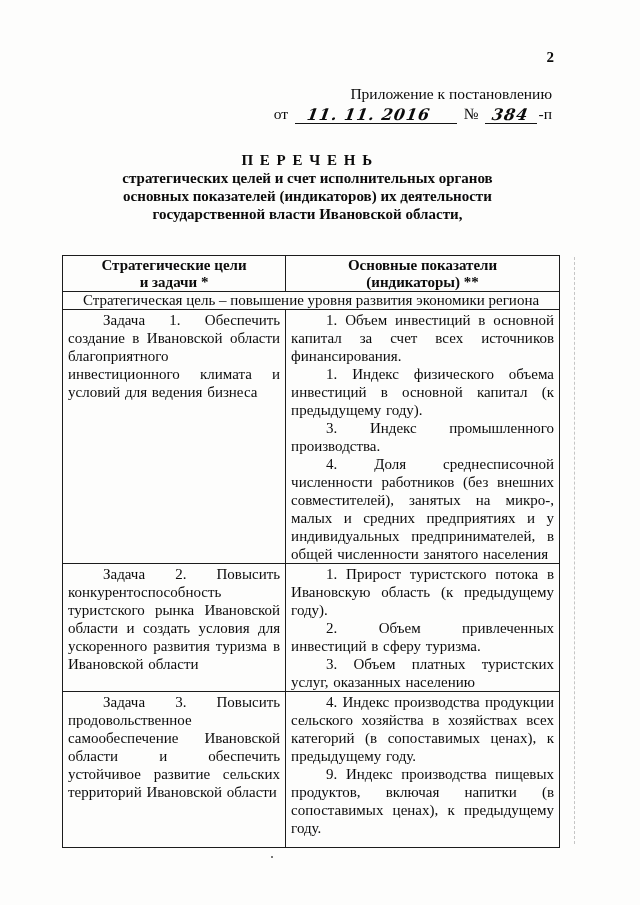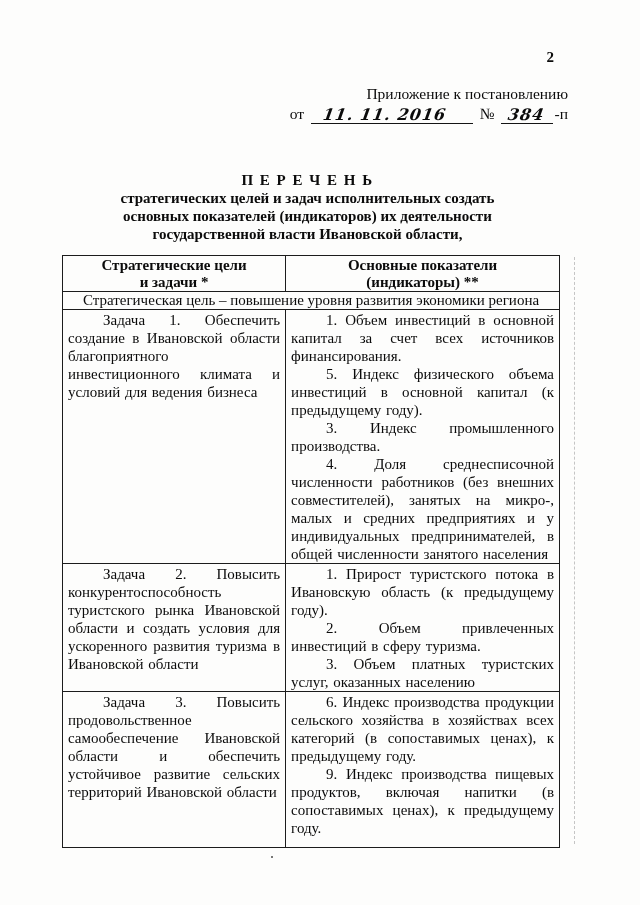--- a/index.html
+++ b/index.html
@@ -14,40 +14,40 @@
     position:relative; width:640px; height:905px;
     background:#fdfdfc; overflow:hidden;
   }
   
   .page-num {
     position:absolute; top:49px; right:86px;
     font-size:15px; font-weight:bold;
   }
   
   .annex {
-    position:absolute; top:84px; right:72px;
+    position:absolute; top:84px; right:88px;
     text-align:right; font-size:15.5px; line-height:20px;
     white-space:nowrap;
   }
   .uline {
     display:inline-block; border-bottom:1.5px solid #141414;
     text-align:center; vertical-align:bottom; line-height:17px;
   }
   .uline.date { width:148px; padding-right:14px; margin:0 3px; }
   .uline.num  { width:52px;  margin:0 2px; }
   .hw {
     display:inline-block;
     font-family:"DejaVu Serif", serif;
     font-style:italic; font-weight:bold; font-size:16px;
     letter-spacing:1px; transform:skewX(-9deg);
   }
   
   .doc-title {
     position:absolute; top:151px; left:55px; width:505px;
-    text-align:center; font-weight:bold; font-size:15px; line-height:18px;margin-top:20px;
+    text-align:center; font-weight:bold; font-size:15px; line-height:18px;
   }
   .t-head { letter-spacing:1.5px; }
   
   .doc-table {
     position:absolute; top:255px; left:62px;
     width:498px; border-collapse:collapse;
     font-size:15px; table-layout:fixed;
   }
   .doc-table td {
     border:1px solid #1c1c1c; vertical-align:top;
@@ -91,21 +91,21 @@
     <div>
       <span>от</span>
       <span class="uline date"><span class="hw">11. 11. 2016</span></span>
       <span>№</span>
       <span class="uline num"><span class="hw">384</span></span><span>-п</span>
     </div>
   </div>
 
   <div class="doc-title">
     <div class="t-head">П Е Р Е Ч Е Н Ь</div>
-    <div class="t-line">стратегических целей и задач исполнительных создать</div>
+    <div class="t-line">стратегических целей и счет исполнительных органов</div>
     <div class="t-line">основных показателей (индикаторов) их деятельности</div>
     <div class="t-line">государственной власти Ивановской области,</div>
   </div>
 
   <table class="doc-table">
     <tbody>
         <tr class="hdr">
       <td class="c1">
         <div>Стратегические цели</div>
         <div>и задачи *</div>
@@ -115,21 +115,21 @@
     <tr class="goal">
       <td colspan="2">Стратегическая цель – повышение уровня развития экономики региона</td>
     </tr>
 
     <tr class="body r1">
       <td class="c1">
         <p>Задача 1. Обеспечить создание в Ивановской области благоприятного инвестиционного климата и условий для ведения бизнеса</p>
       </td>
       <td class="c2">
         <p>1. Объем инвестиций в основной капитал за счет всех источников финансирования.</p>
-        <p>5. Индекс физического объема инвестиций в основной капитал (к предыдущему году).</p>
+        <p>1. Индекс физического объема инвестиций в основной капитал (к предыдущему году).</p>
         <p>3. Индекс промышленного производства.</p>
         <p>4. Доля среднесписочной численности работников (без внешних совместителей), занятых на микро-, малых и средних предприятиях и у индивидуальных предпринимателей, в общей численности занятого населения</p>
       </td>
     </tr>
 
     <tr class="body r2">
       <td class="c1">
         <p>Задача 2. Повысить конкурентоспособность туристского рынка Ивановской области и создать условия для ускоренного развития туризма в Ивановской области</p>
       </td>
       <td class="c2">
@@ -137,21 +137,21 @@
         <p>2. Объем привлеченных инвестиций в сферу туризма.</p>
         <p>3. Объем платных туристских услуг, оказанных населению</p>
       </td>
     </tr>
 
     <tr class="body r3">
       <td class="c1">
         <p>Задача 3. Повысить продовольственное самообеспечение Ивановской области и обеспечить устойчивое развитие сельских территорий Ивановской области</p>
       </td>
       <td class="c2">
-        <p>6. Индекс производства продукции сельского хозяйства в хозяйствах всех категорий (в сопоставимых ценах), к предыдущему году.</p>
+        <p>4. Индекс производства продукции сельского хозяйства в хозяйствах всех категорий (в сопоставимых ценах), к предыдущему году.</p>
         <p>9. Индекс производства пищевых продуктов, включая напитки (в сопоставимых ценах), к предыдущему году.</p>
       </td>
     </tr>
   </tbody>
     </table>
 
   <div class="scan-line"></div>
   <div class="scan-dot"></div>
 
 </div>

